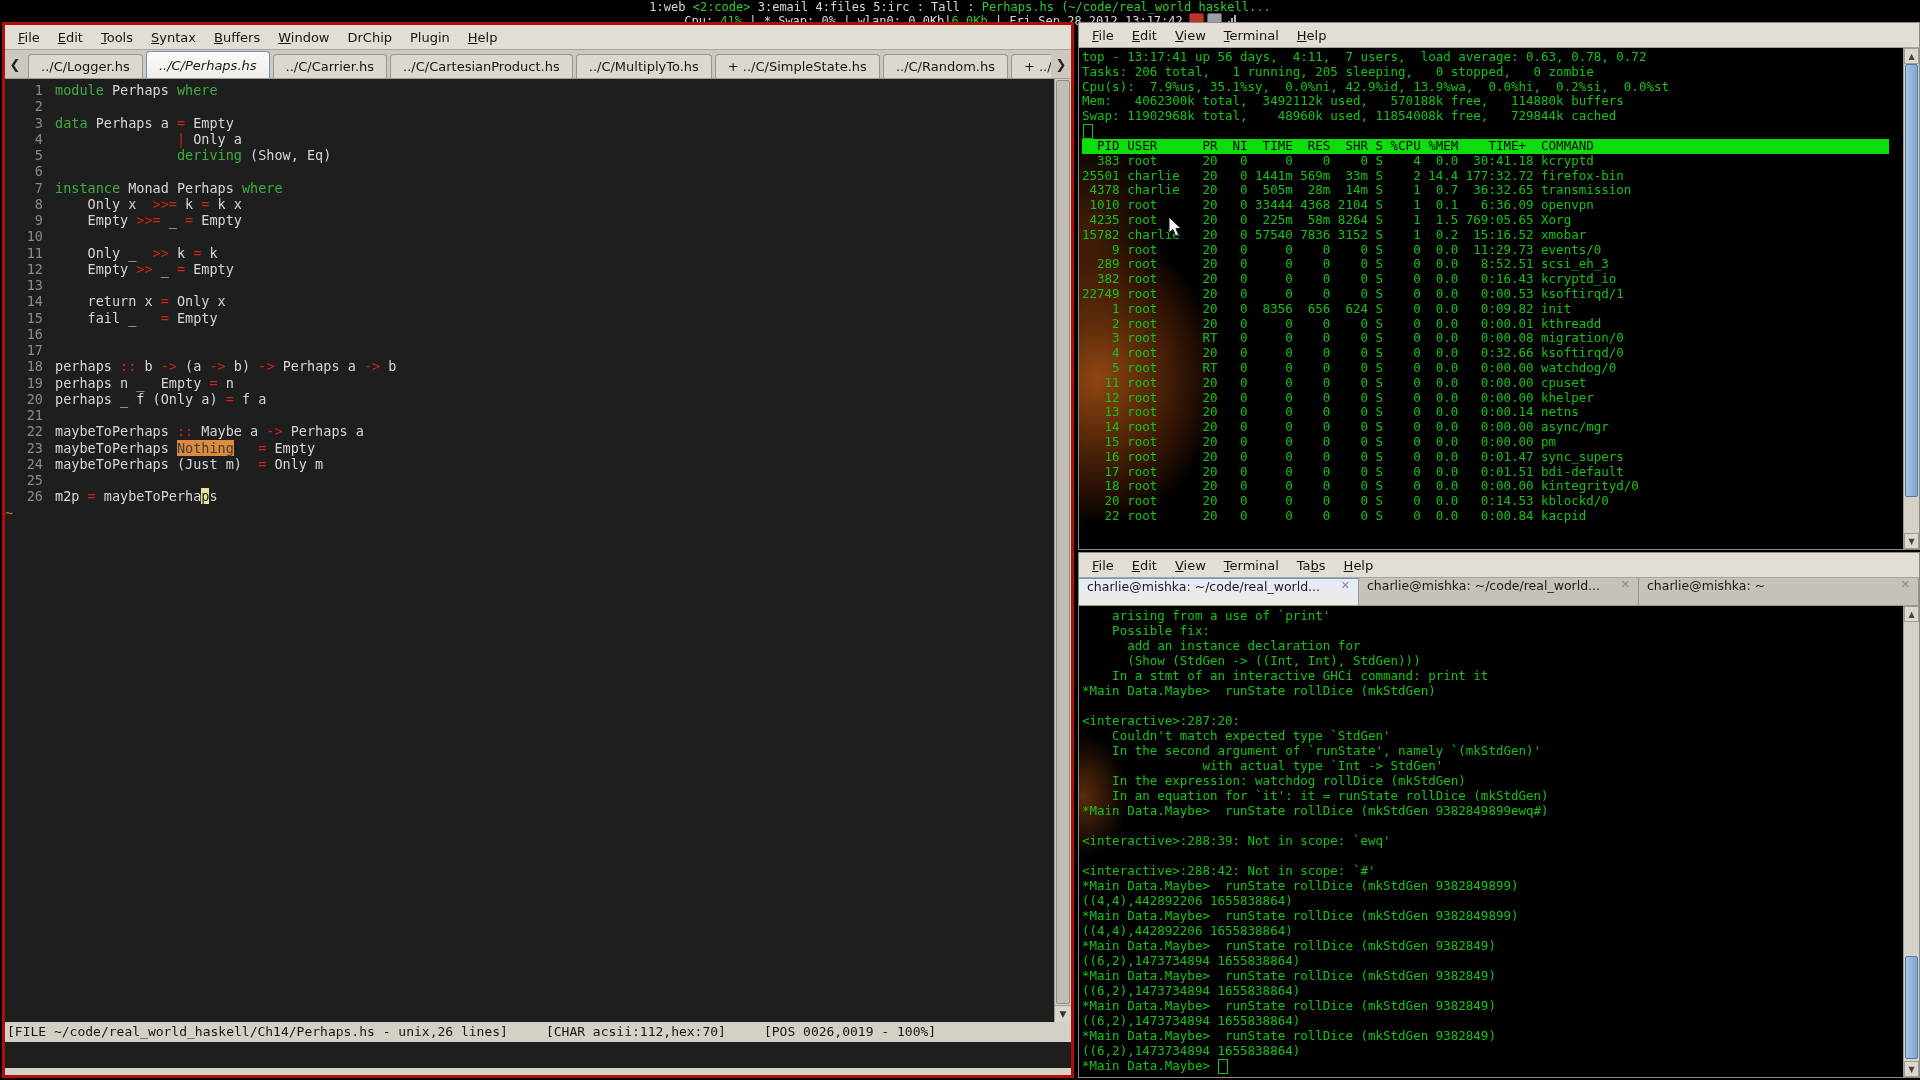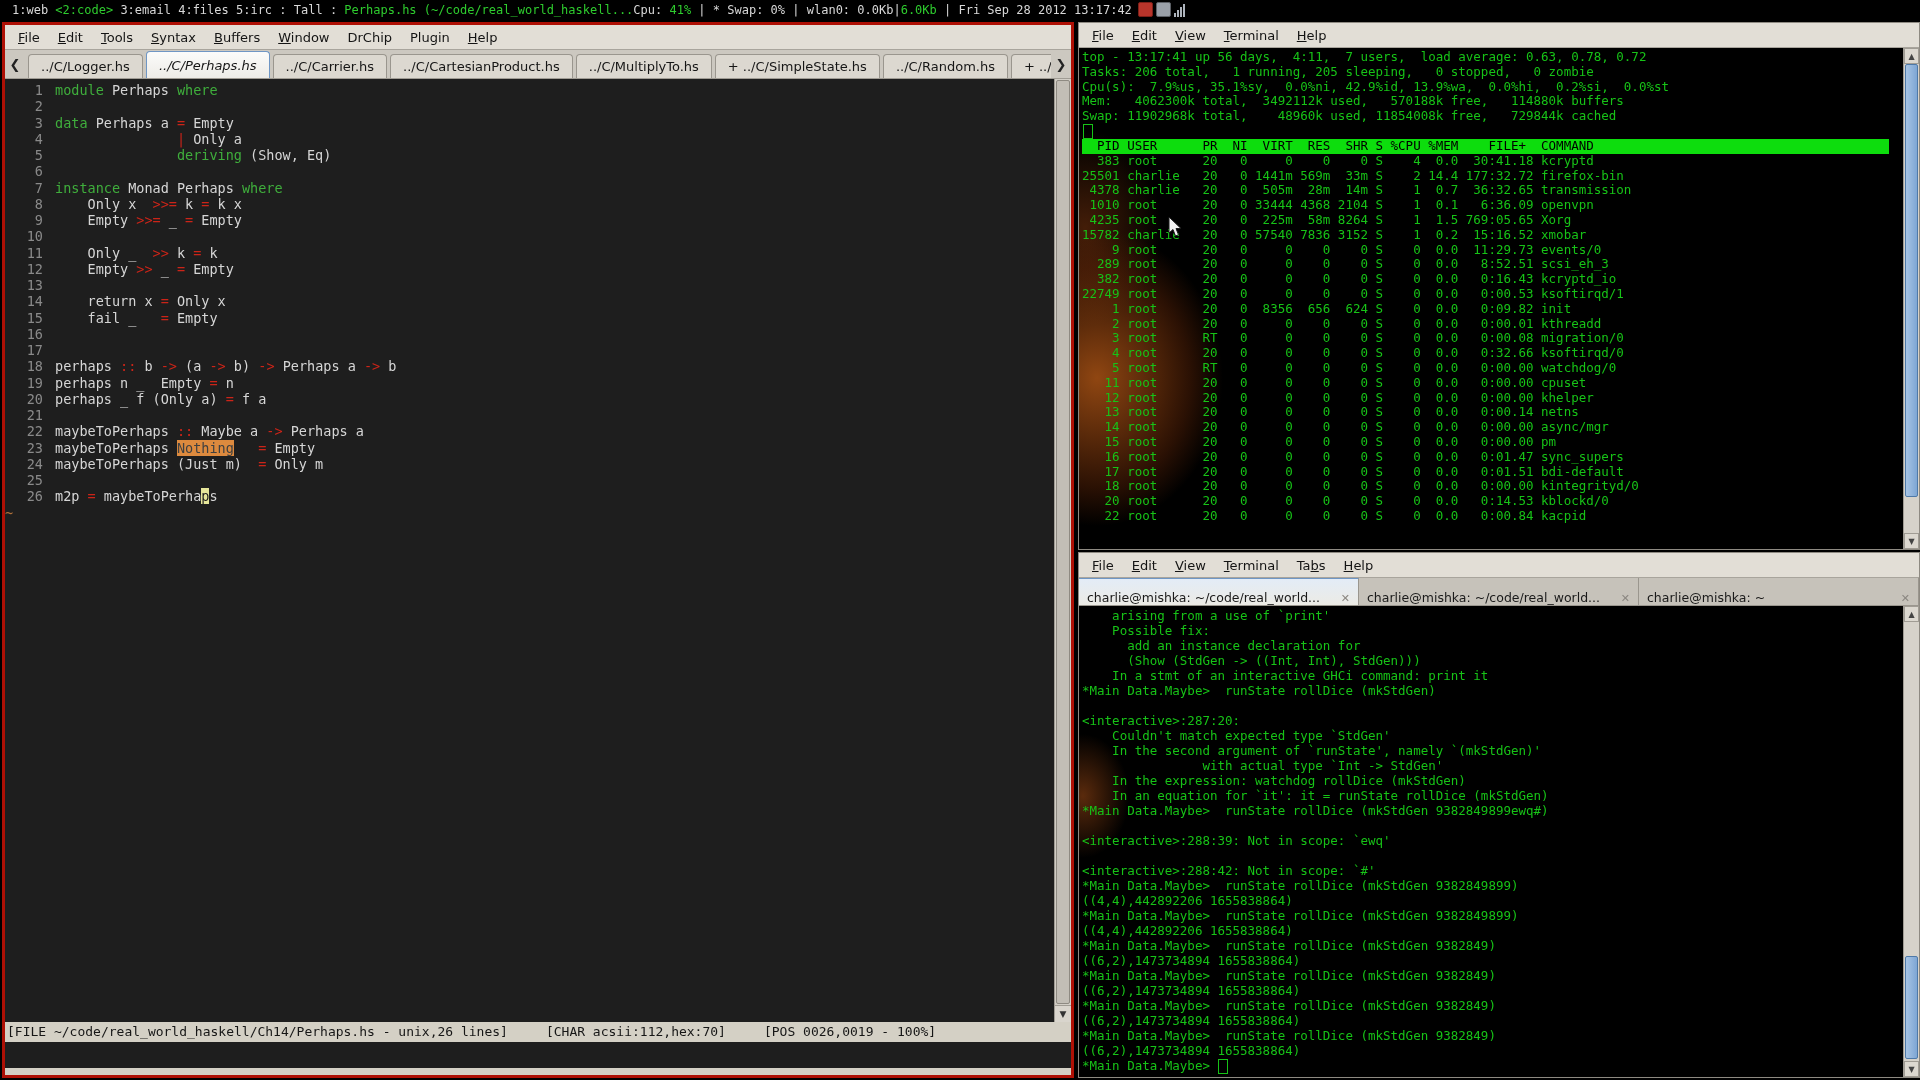--- a/index.html
+++ b/index.html
@@ -1,22 +1,22 @@
 <!DOCTYPE html>
 <html><head>
 <meta charset="utf-8">
 <style>
   html,body{margin:0;padding:0;}
   body{width:1920px;height:1080px;background:#000;position:relative;overflow:hidden;
        font-family:"DejaVu Sans",sans-serif;}
 
   
   #xmobar{position:absolute;left:0;top:0;width:1920px;height:20px;background:#000;
-          display:flex;align-items:center;
-          font:12px "DejaVu Sans Mono",monospace;padding:0 12px;box-sizing:border-box;}
+          display:flex;justify-content:space-between;align-items:center;
+          font:12px "DejaVu Sans Mono",monospace;padding:0 20px;box-sizing:border-box;flex-direction:column;}
   #xmobar .seg{white-space:pre;}
   .xm-w{color:#d8d8d8;} .xm-g{color:#2ecc2e;}
   #xmobar-right{display:flex;align-items:center;gap:6px;}
   .tray{display:flex;align-items:flex-end;gap:3px;height:14px;}
   .tray-red{width:13px;height:13px;background:#b8352b;border:1px solid #7e1f18;border-radius:2px;}
   .tray-gray{width:13px;height:13px;background:#9aa0a8;border:1px solid #5c6066;border-radius:2px;}
   .tray-bars{display:flex;align-items:flex-end;gap:1px;height:13px;}
   .tray-bars i{display:block;width:2px;background:#aeb4bc;}
 
   
@@ -82,21 +82,21 @@
   .term-sb-btn{height:14px;background:#dcd8d0;display:flex;align-items:center;justify-content:center;
                font-size:8px;color:#444;border:1px solid #a09c94;}
   .term-sb-track{flex:1;position:relative;}
   .term-sb-thumb{position:absolute;left:1px;right:1px;border-radius:2px;
                  background:linear-gradient(90deg,#a7c4e4,#7ea6d4);border:1px solid #4e79a8;}
   #term-top-thumb{top:0;height:92%;}
   #term-bottom-thumb{top:76%;height:23%;}
   
   .term-tabbar{height:27px;background:#cbc7bf;border-bottom:1px solid #9a968e;
                display:flex;flex:0 0 auto;}
-  .term-tab{flex:1;display:flex;align-items:flex-end;justify-content:space-between;
+  .term-tab{flex:1;display:flex;align-items:flex-start;justify-content:space-between;
             padding:0 8px;border-right:1px solid #9a968e;background:#c6c2ba;
             font:12.5px "DejaVu Sans",sans-serif;color:#1a1a1a;white-space:nowrap;overflow:hidden;}
   .term-tab.active{background:linear-gradient(#e3ecf7,#ecebe5);border-top:1px solid #6f96c4;}
   .term-tab .close{color:#8a8680;font-size:11px;margin-left:6px;}
 
   
   #mouse-cursor{position:absolute;left:1168px;top:216px;}
 </style>
 </head>
 <body>
@@ -197,21 +197,21 @@
       <div class="gtk-menu-item"><u>H</u>elp</div>
     </div>
   <div class="term-body">
     <div id="term-top-content" class="term-content">
         <div class="t-line">top - 13:17:41 up 56 days,  4:11,  7 users,  load average: 0.63, 0.78, 0.72</div>
         <div class="t-line">Tasks: 206 total,   1 running, 205 sleeping,   0 stopped,   0 zombie</div>
         <div class="t-line">Cpu(s):  7.9%us, 35.1%sy,  0.0%ni, 42.9%id, 13.9%wa,  0.0%hi,  0.2%si,  0.0%st</div>
         <div class="t-line">Mem:   4062300k total,  3492112k used,   570188k free,   114880k buffers</div>
         <div class="t-line">Swap: 11902968k total,    48960k used, 11854008k free,   729844k cached</div>
         <div class="t-line"><span class="term-cursor-hollow"></span></div>
-        <div class="top-header-row">  PID USER      PR  NI  VIRT  RES  SHR S %CPU %MEM    FILE+  COMMAND</div>
+        <div class="top-header-row">  PID USER      PR  NI  TIME  RES  SHR S %CPU %MEM    TIME+  COMMAND</div>
         <div class="t-line">  383 root      20   0     0    0    0 S    4  0.0  30:41.18 kcryptd</div>
         <div class="t-line">25501 charlie   20   0 1441m 569m  33m S    2 14.4 177:32.72 firefox-bin</div>
         <div class="t-line"> 4378 charlie   20   0  505m  28m  14m S    1  0.7  36:32.65 transmission</div>
         <div class="t-line"> 1010 root      20   0 33444 4368 2104 S    1  0.1   6:36.09 openvpn</div>
         <div class="t-line"> 4235 root      20   0  225m  58m 8264 S    1  1.5 769:05.65 Xorg</div>
         <div class="t-line">15782 charlie   20   0 57540 7836 3152 S    1  0.2  15:16.52 xmobar</div>
         <div class="t-line">    9 root      20   0     0    0    0 S    0  0.0  11:29.73 events/0</div>
         <div class="t-line">  289 root      20   0     0    0    0 S    0  0.0   8:52.51 scsi_eh_3</div>
         <div class="t-line">  382 root      20   0     0    0    0 S    0  0.0   0:16.43 kcryptd_io</div>
         <div class="t-line">22749 root      20   0     0    0    0 S    0  0.0   0:00.53 ksoftirqd/1</div>

